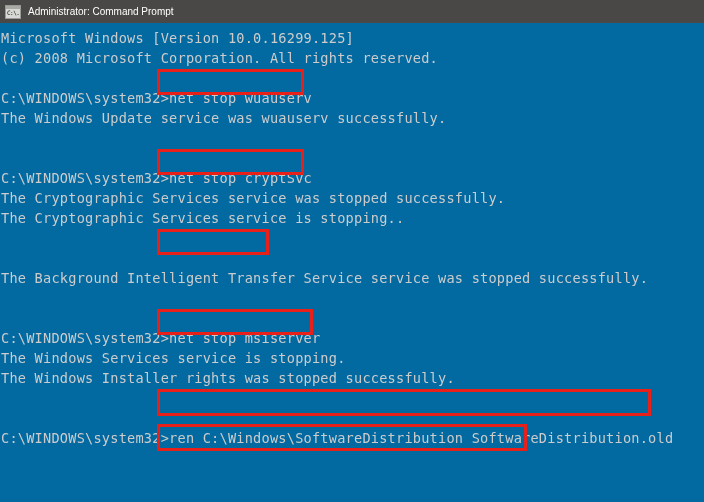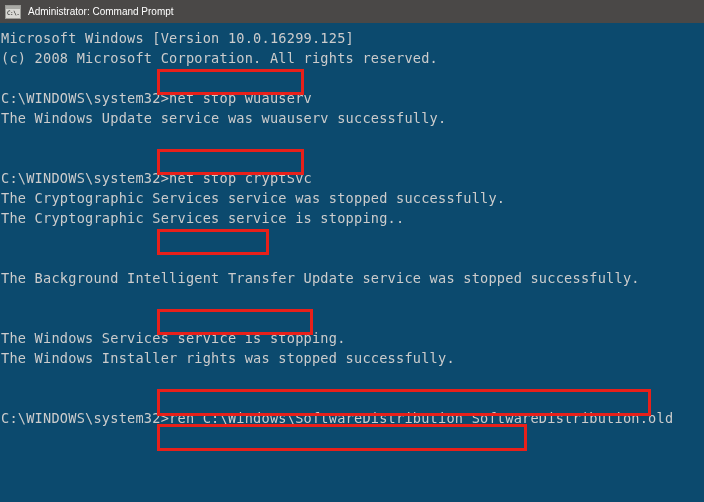--- a/index.html
+++ b/index.html
@@ -61,21 +61,21 @@
     line-height: 14px;
     white-space: nowrap;
   }
   
   #console {
     position: absolute;
     left: 0;
     top: 23px;
     width: 704px;
     height: 479px;
-    background: #0c4a6e;
+    background: #0369a1;
     overflow: hidden;
   }
   #console-lines {
     position: absolute;
     left: 0;
     top: 5px;
     width: 704px;
   }
   .line {
     height: 20px;
@@ -119,23 +119,24 @@
         <div class="line blank"> </div>
         <div class="line">C:\WINDOWS\system32&gt;net stop wuauserv</div>
         <div class="line">The Windows Update service was wuauserv successfully.</div>
         <div class="line blank"> </div>
         <div class="line blank"> </div>
         <div class="line">C:\WINDOWS\system32&gt;net stop cryptSvc</div>
         <div class="line">The Cryptographic Services service was stopped successfully.</div>
         <div class="line">The Cryptographic Services service is stopping..</div>
         <div class="line blank"> </div>
         <div class="line blank"> </div>
-        <div class="line">The Background Intelligent Transfer Update service was stopped successfully.</div>
+        <div class="line">The Background Intelligent Transfer Service service was stopped successfully.</div>
         <div class="line blank"> </div>
         <div class="line blank"> </div>
+        <div class="line">C:\WINDOWS\system32&gt;net stop msiserver</div>
         <div class="line">The Windows Services service is stopping.</div>
         <div class="line">The Windows Installer rights was stopped successfully.</div>
         <div class="line blank"> </div>
         <div class="line blank"> </div>
         <div class="line">C:\WINDOWS\system32&gt;ren C:\Windows\SoftwareDistribution SoftwareDistribution.old</div>
       </div>
     <div id="highlight-layer">
         <div class="hl-box" style="left: 157px; top: 46px; width: 147px; height: 26px; border-color: rgb(232, 32, 26);"></div>
         <div class="hl-box" style="left: 157px; top: 126px; width: 147px; height: 26px; border-color: rgb(232, 32, 26);"></div>
         <div class="hl-box" style="left: 157px; top: 206px; width: 112px; height: 26px; border-color: rgb(232, 32, 26);"></div>

